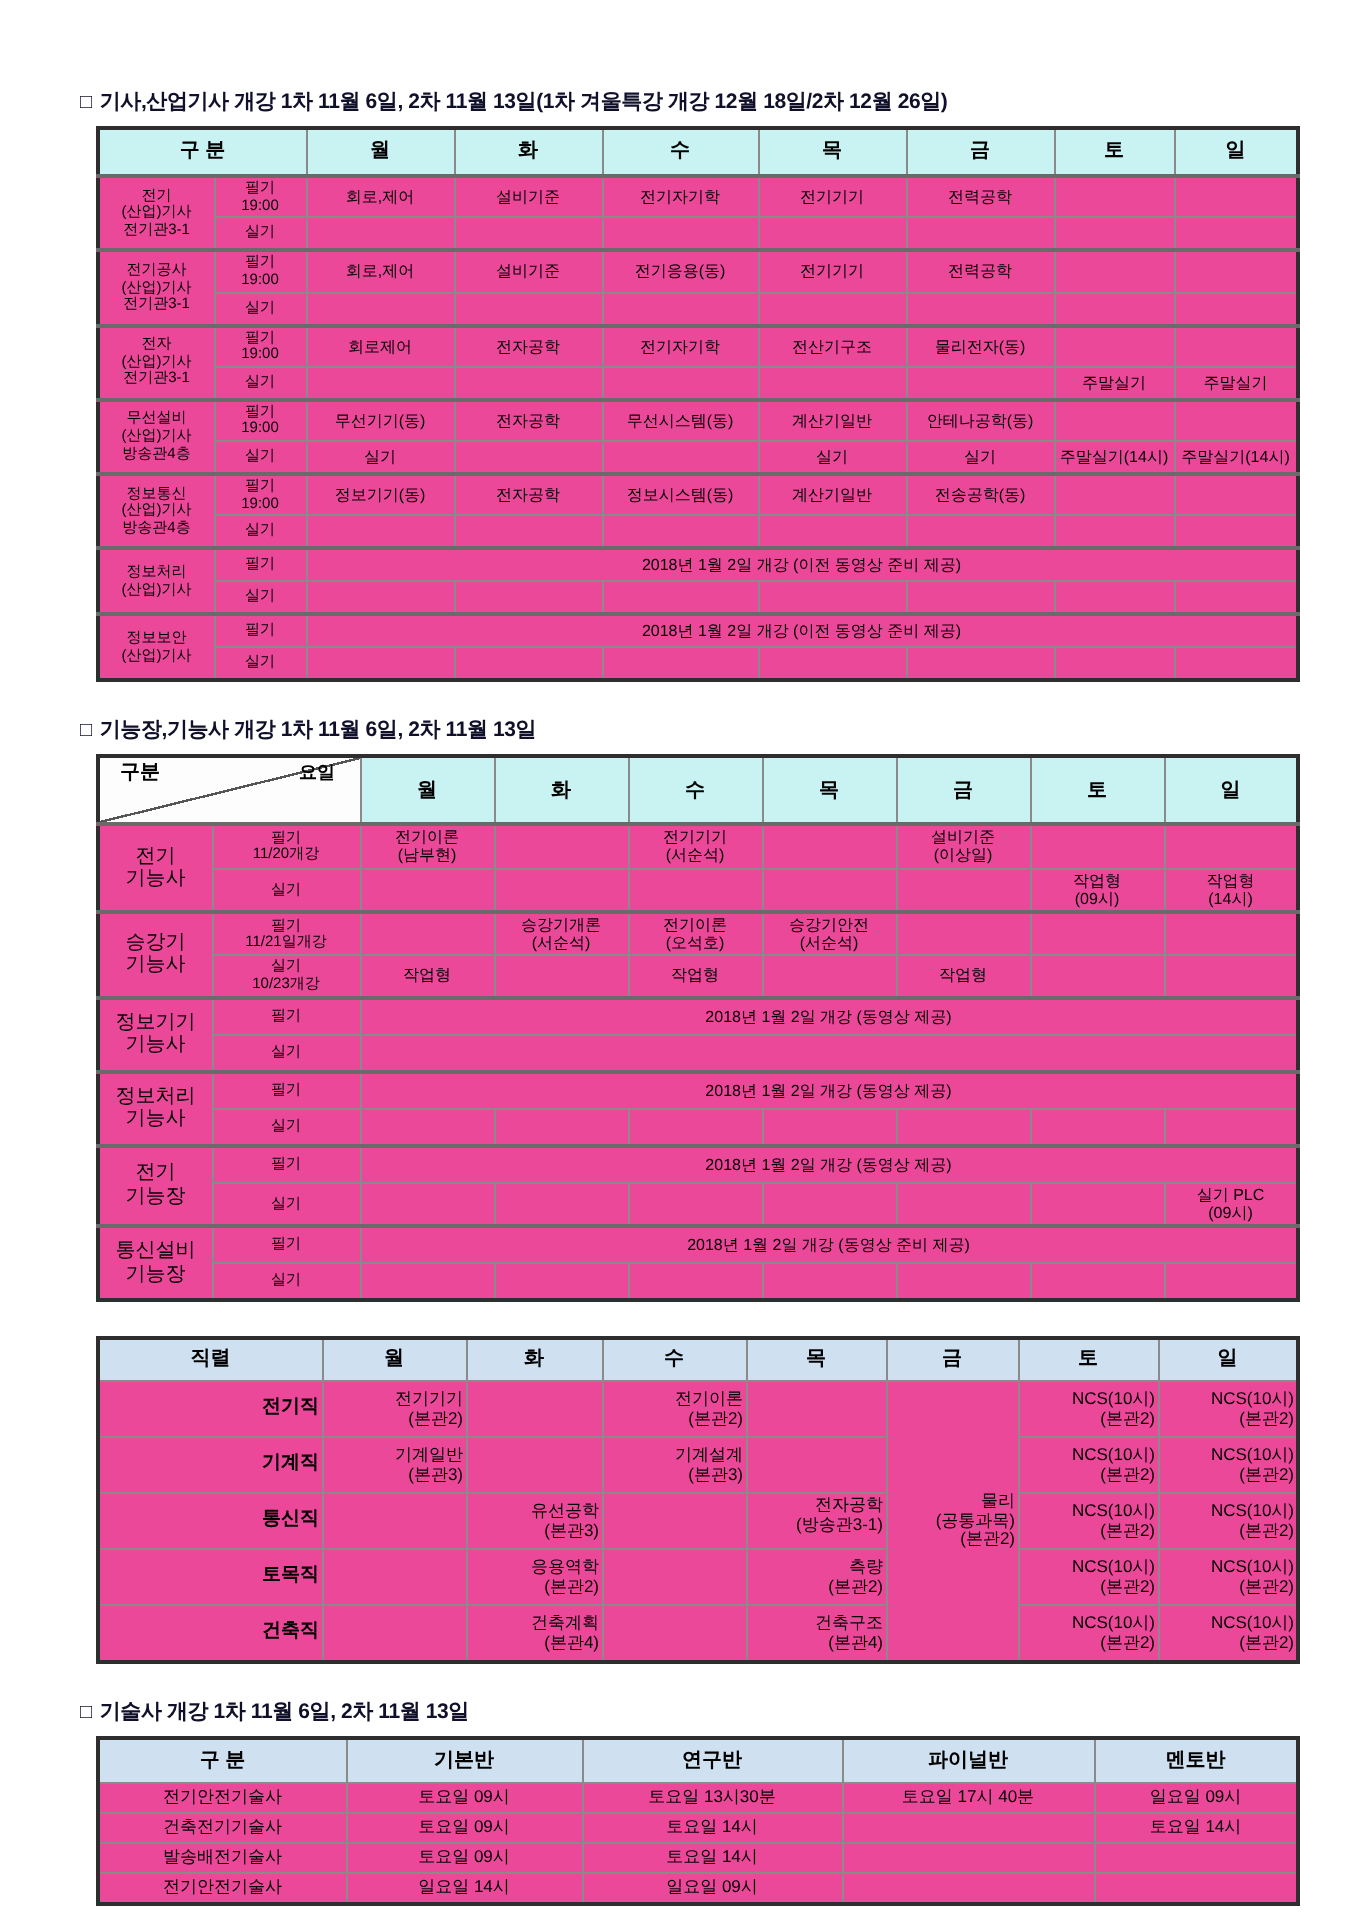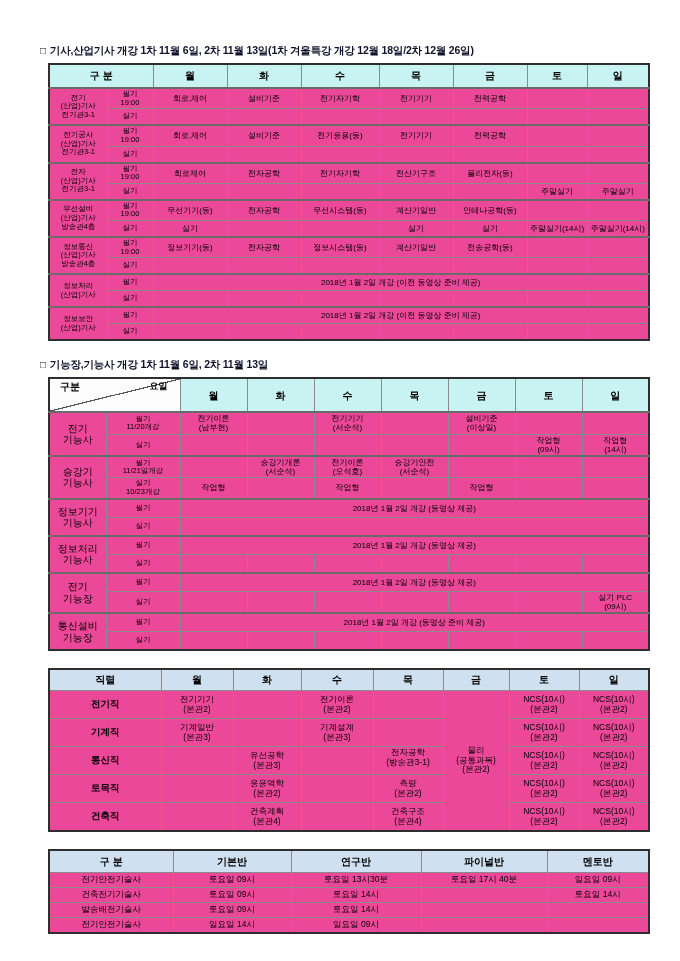--- a/index.html
+++ b/index.html
@@ -35,21 +35,21 @@
   .t2 .lbl{font-size:10px;}
   .t2 .sub{font-size:7.5px;}
   .t2 th.diag{
     background:#fdfdfd;position:relative;
     background-image:linear-gradient(to bottom right,transparent calc(50% - 0.6px),#555 calc(50% - 0.6px),#555 calc(50% + 0.6px),transparent calc(50% + 0.6px));
   }
   .t2 .diag .yo{position:absolute;top:2px;right:12px;font-size:9px;font-weight:bold;}
   .t2 .diag .gub{position:absolute;bottom:19px;left:10px;font-size:10px;font-weight:bold;}
   
   .t3 th{font-size:10px;height:18px;background:#cfe0f0;}
-  .t3 td{font-size:8.5px;height:25px;}
+  .t3 td{font-size:8.5px;height:25px;text-align:right;}
   .t3 .lbl{font-size:9.5px;font-weight:bold;}
   .t3 td.vt{vertical-align:top;}
   
   .t4 th{font-size:10px;height:19px;background:#cfe0f0;}
   .t4 td{font-size:8.5px;height:12px;}
   .t4 .lbl{font-size:8.5px;}
   .u{}
   .spn{text-align:center;}
 </style>
 </head>
@@ -476,20 +476,21 @@
           <td>NCS(10시)
 (본관2)</td>
           <td>NCS(10시)
 (본관2)</td>
         </tr>
       </tbody>
     </table>
   </div>
 
   <div class="sec">
+    <h2 class="title"><span class="bullet">□</span><span>기술사  개강 1차 11월 6일, 2차 11월 13일</span></h2>
     <table class="tbl t4">
       <colgroup>
           <col style="width:124px">
           <col style="width:118px">
           <col style="width:130px">
           <col style="width:126px">
           <col style="width:102px">
         </colgroup>
       <thead>
         <tr>

